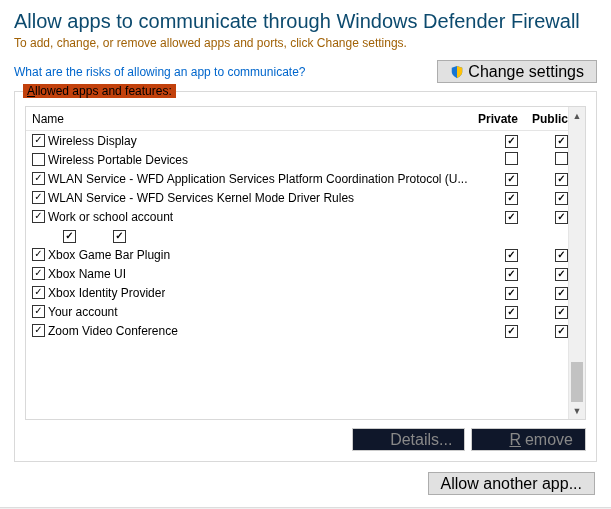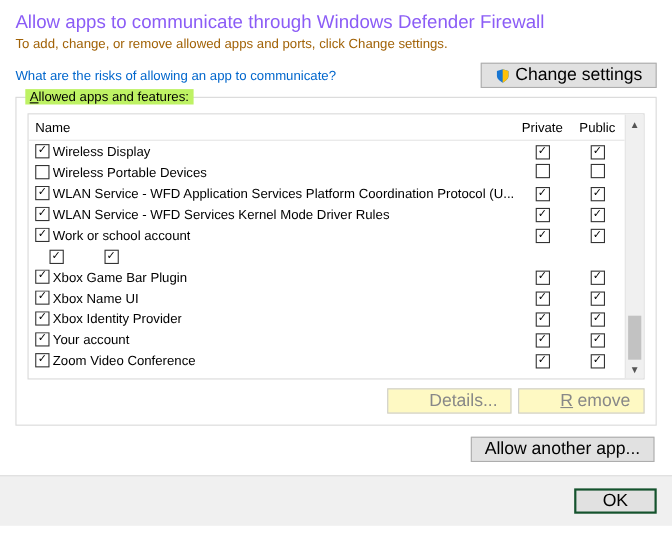--- a/index.html
+++ b/index.html
@@ -10,22 +10,22 @@
     font-size: 12px;
     background: #fff;
     width: 611px;
     height: 509px;
     overflow: hidden;
   }
   .container {
     padding: 10px 14px 0 14px;
   }
   .title {
-    color: #8b5cf6;
-    font-size: 17px;
+    color: #0c4a6e;
+    font-size: 20px;
     margin-bottom: 3px;
   }
   .subtitle {
     font-size: 12px;
     color: #a16207;
     margin-bottom: 10px;
   }
   .row-risks {
     display: flex;
     justify-content: space-between;
@@ -45,44 +45,44 @@
     border: 1px solid #adadad;
     cursor: pointer;
     height: 23px;
     display: inline-flex;
     align-items: center;
     justify-content: center;
     gap: 4px;
   }
   .btn:disabled {
     color: #888;
-    background: #fef9c3;
+    background: #0f172a;
     border-color: #ccc;
     cursor: default;
     padding-left: 37px;
   }
   .groupbox {
     border: 1px solid #d9d9d9;
     padding: 8px 10px 10px 10px;
     position: relative;
     margin-bottom: 10px;
   }
   .group-title {
     position: absolute;
     top: -8px;
     left: 8px;
-    background: #bef264;
+    background: #c2410c;
     padding: 0 4px;
     font-size: 12px;
   }
   .group-title .u { text-decoration: underline; }
   .listwrap {
     border: 1px solid #d9d9d9;
     margin-top: 6px;
-    height: 242px;
+    height: 314px;
     overflow: hidden;
     position: relative;
   }
   .list-inner {
     display: flex;
     height: 100%;
   }
   .list-body {
     flex: 1;
     overflow: hidden;
@@ -90,21 +90,22 @@
   .header-row {
     display: flex;
     border-bottom: 1px solid #e5e5e5;
     height: 24px;
     align-items: center;
     font-size: 12px;
   }
   .col-name { flex: 1; padding-left: 6px; }
   .col-priv, .col-pub {
     width: 50px;
-    text-align: center;
+    text-align: right;
+    font-weight: bold;
   }
   .rows {
     overflow-y: hidden;
   }
   .row {
     display: flex;
     align-items: center;
     height: 19px;
     font-size: 12px;
   }

